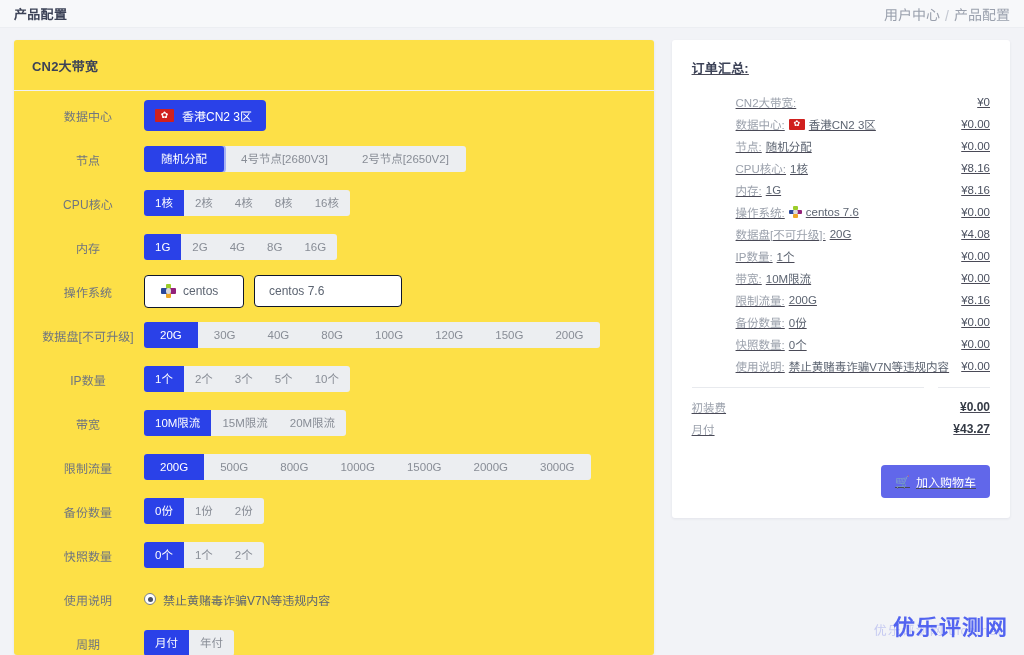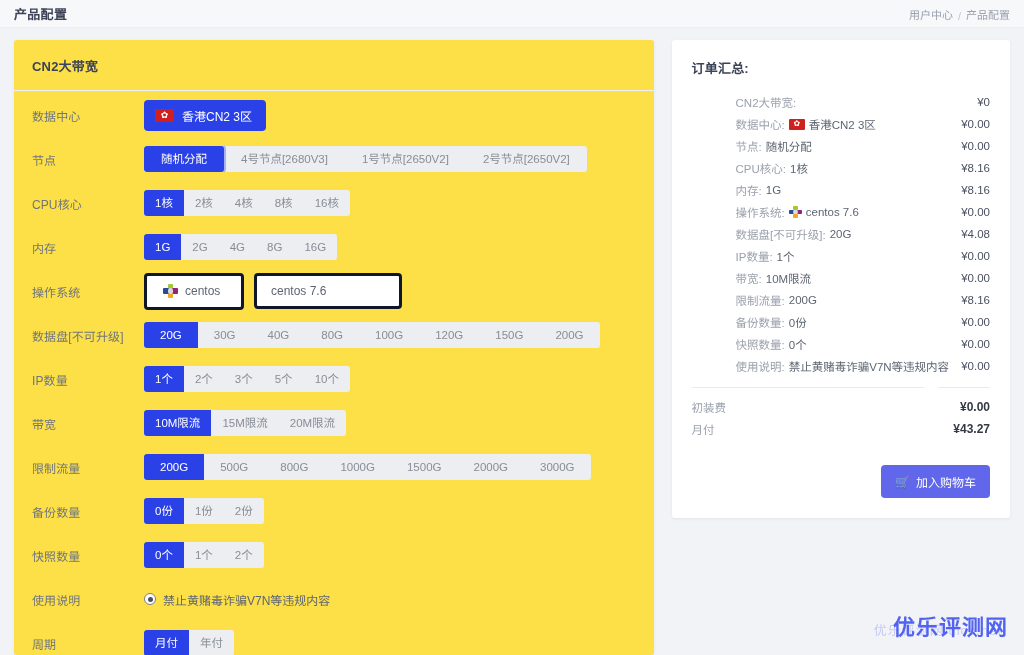--- a/index.html
+++ b/index.html
@@ -29,21 +29,21 @@
     justify-content: space-between;
     padding: 0 14px 0 14px;
   }
   .topbar-title {
     font-size: 13px;
     font-weight: bold;
     color: #3c4257;
     letter-spacing: .3px;
   }
   .breadcrumb {
-    font-size: 11px;
+    font-size: 14px;
     color: #9aa0ad;
     display: flex;
     align-items: flex-end;
     gap: 5px;
   }
   .breadcrumb .sep { color: #c3c7d1; }
   .breadcrumb .crumb-link { cursor: pointer; }
   .breadcrumb .crumb-current { color: #9aa0ad; }
 
   
@@ -74,20 +74,21 @@
     color: #3c4257;
     letter-spacing: .2px;
   }
   .config-body { padding: 2px 0 0 0; }
 
   .form-row {
     display: flex;
     align-items: center;
     min-height: 44px;
     padding: 0 18px;
+    text-align: center;
   }
   .row-label {
     width: 112px;
     flex: 0 0 112px;
     font-size: 12px;
     color: #70757f;
     letter-spacing: .1px;
   }
   .row-control { flex: 1 1 auto; display: flex; align-items: center; }
 
@@ -150,21 +151,21 @@
     color: #fff;
     font-size: 9px;
     line-height: 1;
   }
 
   
   .os-box {
     display: inline-flex;
     align-items: center;
     gap: 7px;
-    border: 3px solid #0f172a;
+    border: 1px solid #0f172a;
     border-radius: 4px;
     background: #fff;
     padding: 8px 16px;
     font-size: 12px;
     color: #5d6572;
     cursor: pointer;
     min-width: 100px;
     justify-content: flex-start;
   }
   .os-box.os-ver {
@@ -214,20 +215,21 @@
     background: #4b5160;
   }
 
   
   .summary-card {
     width: 348px;
     background: #ffffff;
     border-radius: 3px;
     box-shadow: 0 1px 3px rgba(30,40,70,.07);
     padding: 18px 20px 20px 20px;
+    text-decoration: underline;
   }
   .summary-title {
     font-size: 13px;
     font-weight: bold;
     color: #3c4257;
     margin-bottom: 14px;
     letter-spacing: .2px;
   }
   .sum-row {
     display: flex;
@@ -358,21 +360,20 @@
               <span>香港CN2 3区</span>
             </div>
           </div>
         </div>
         <div class="form-row">
           <div class="row-label">节点</div>
           <div class="row-control">
             <div class="seg seg-node focus">
               <div class="seg-item sel">随机分配</div>
               <div class="seg-item">4号节点[2680V3]</div>
-              <div class="seg-item">1号节点[2650V2]</div>
               <div class="seg-item">2号节点[2650V2]</div>
             </div>
           </div>
         </div>
         <div class="form-row">
           <div class="row-label">CPU核心</div>
           <div class="row-control">
             <div class="seg">
               <div class="seg-item sel">1核</div>
               <div class="seg-item">2核</div>

